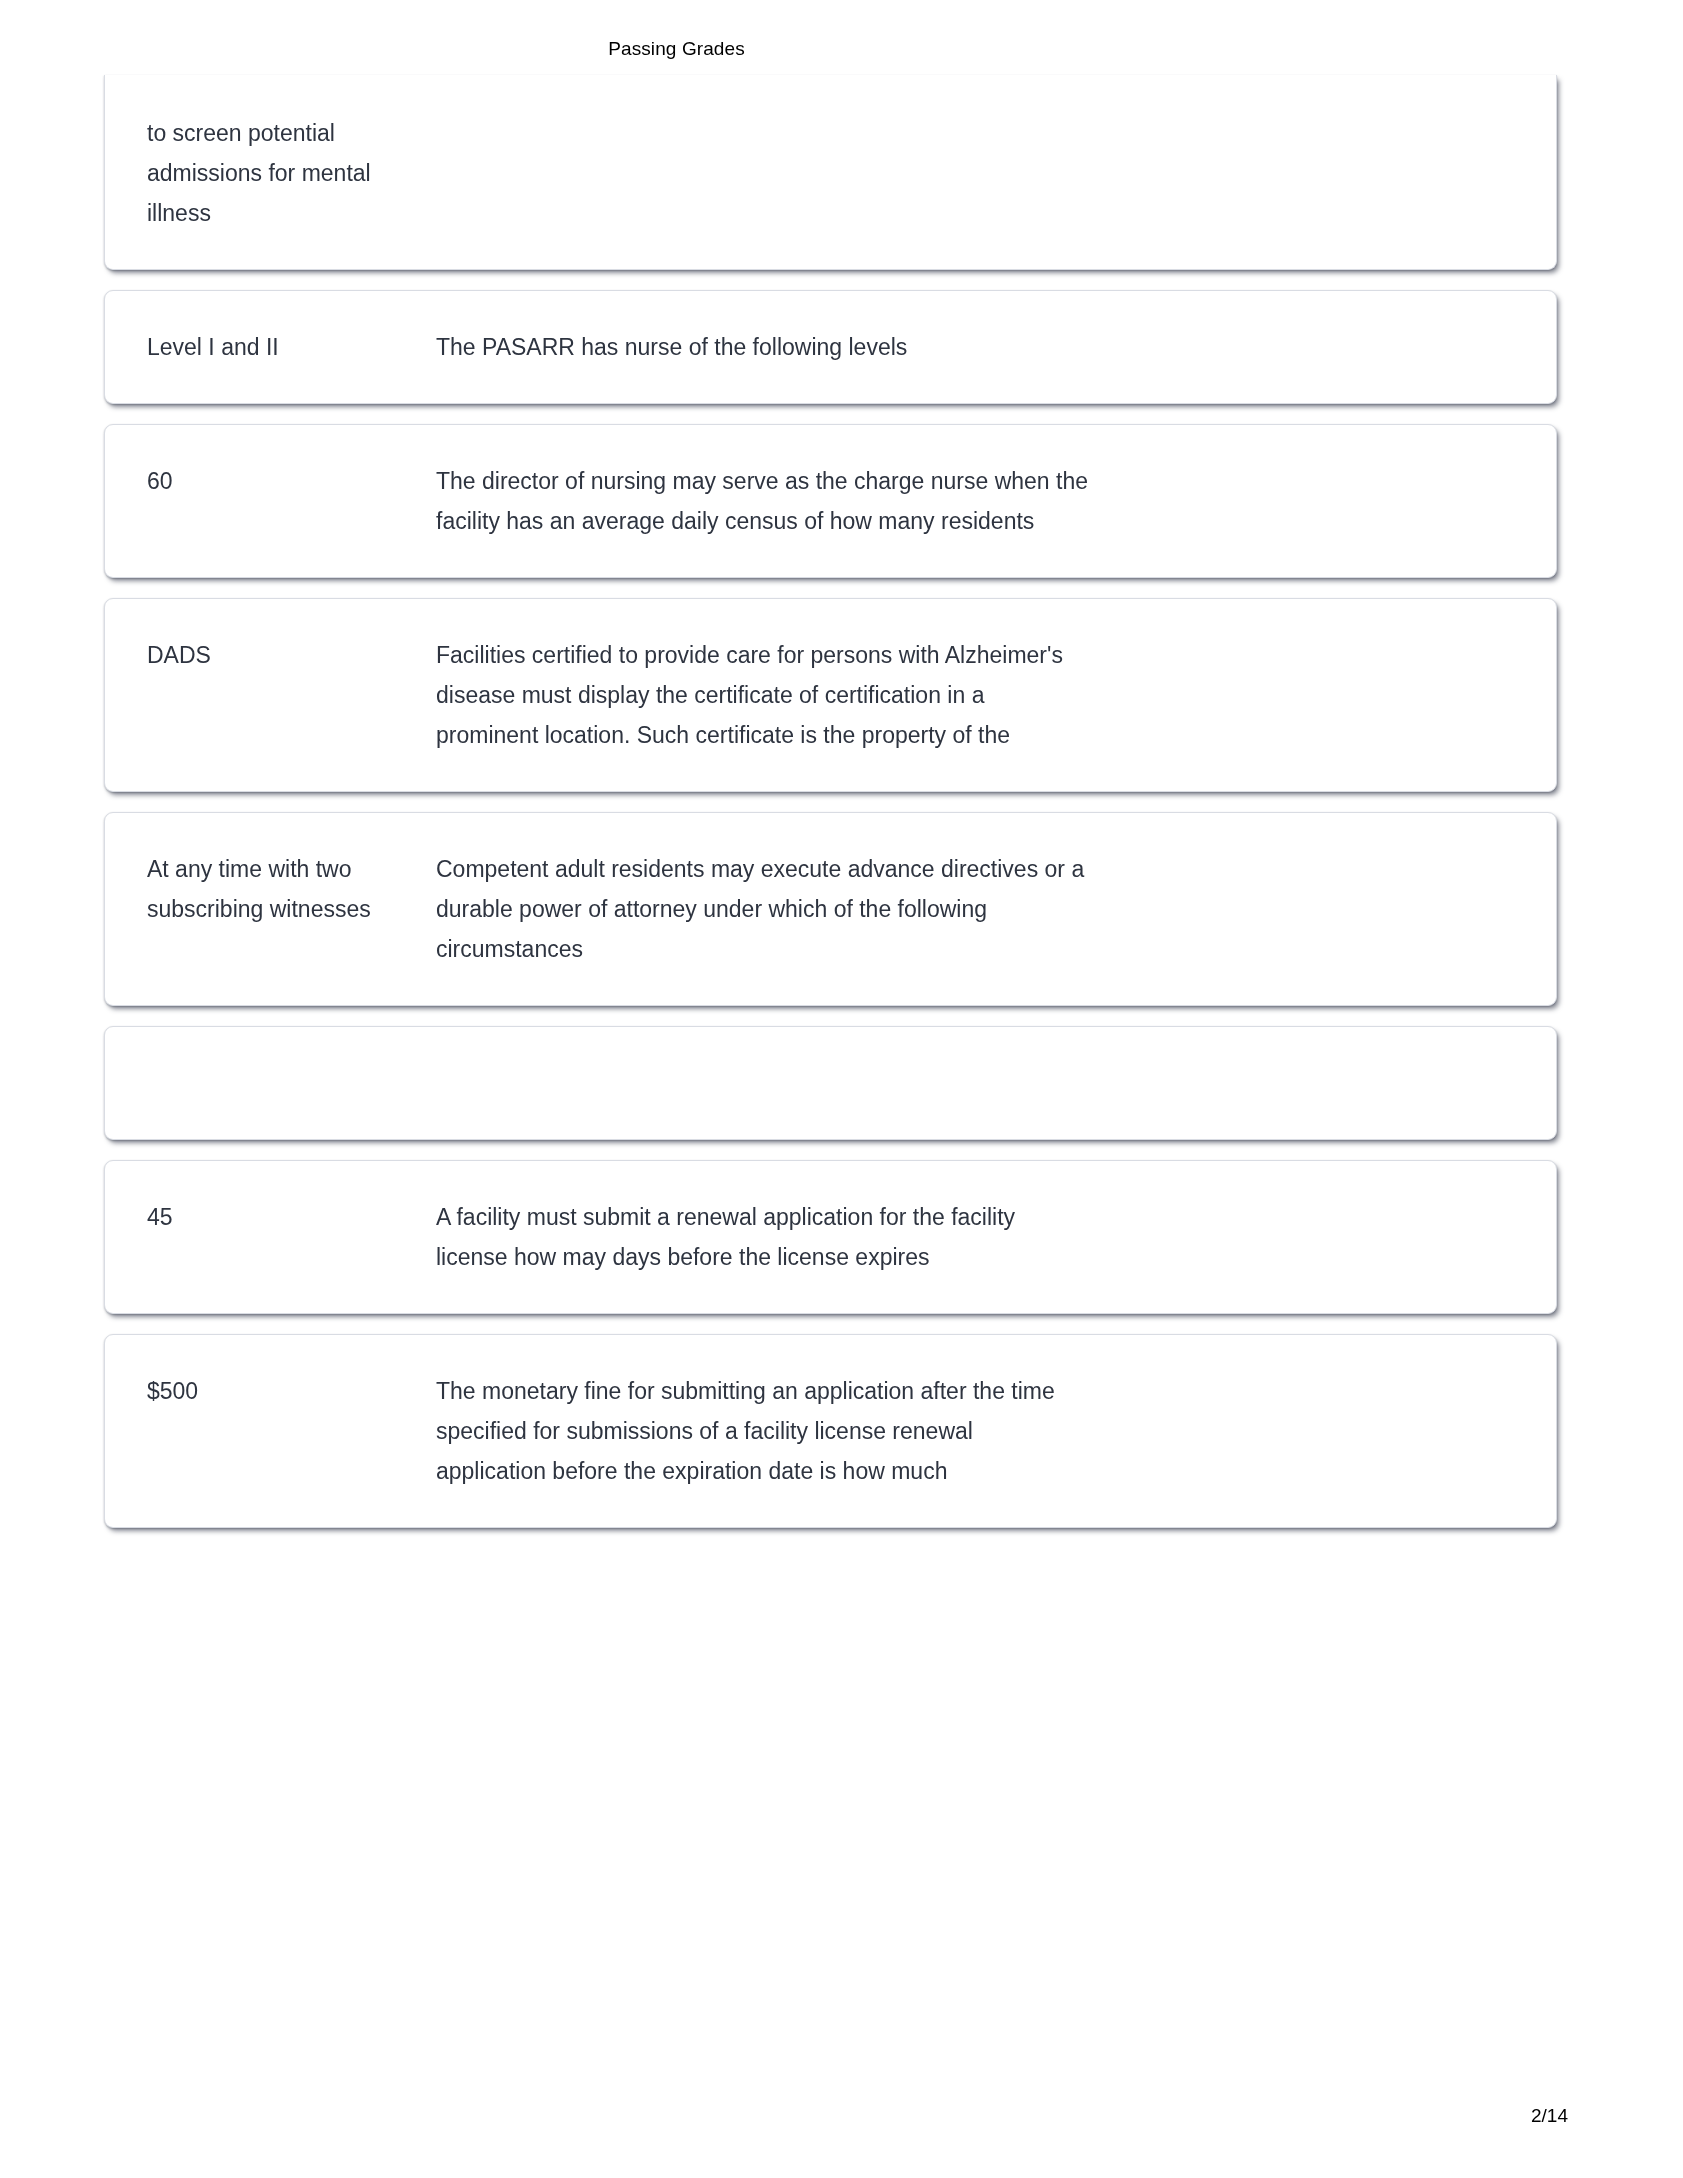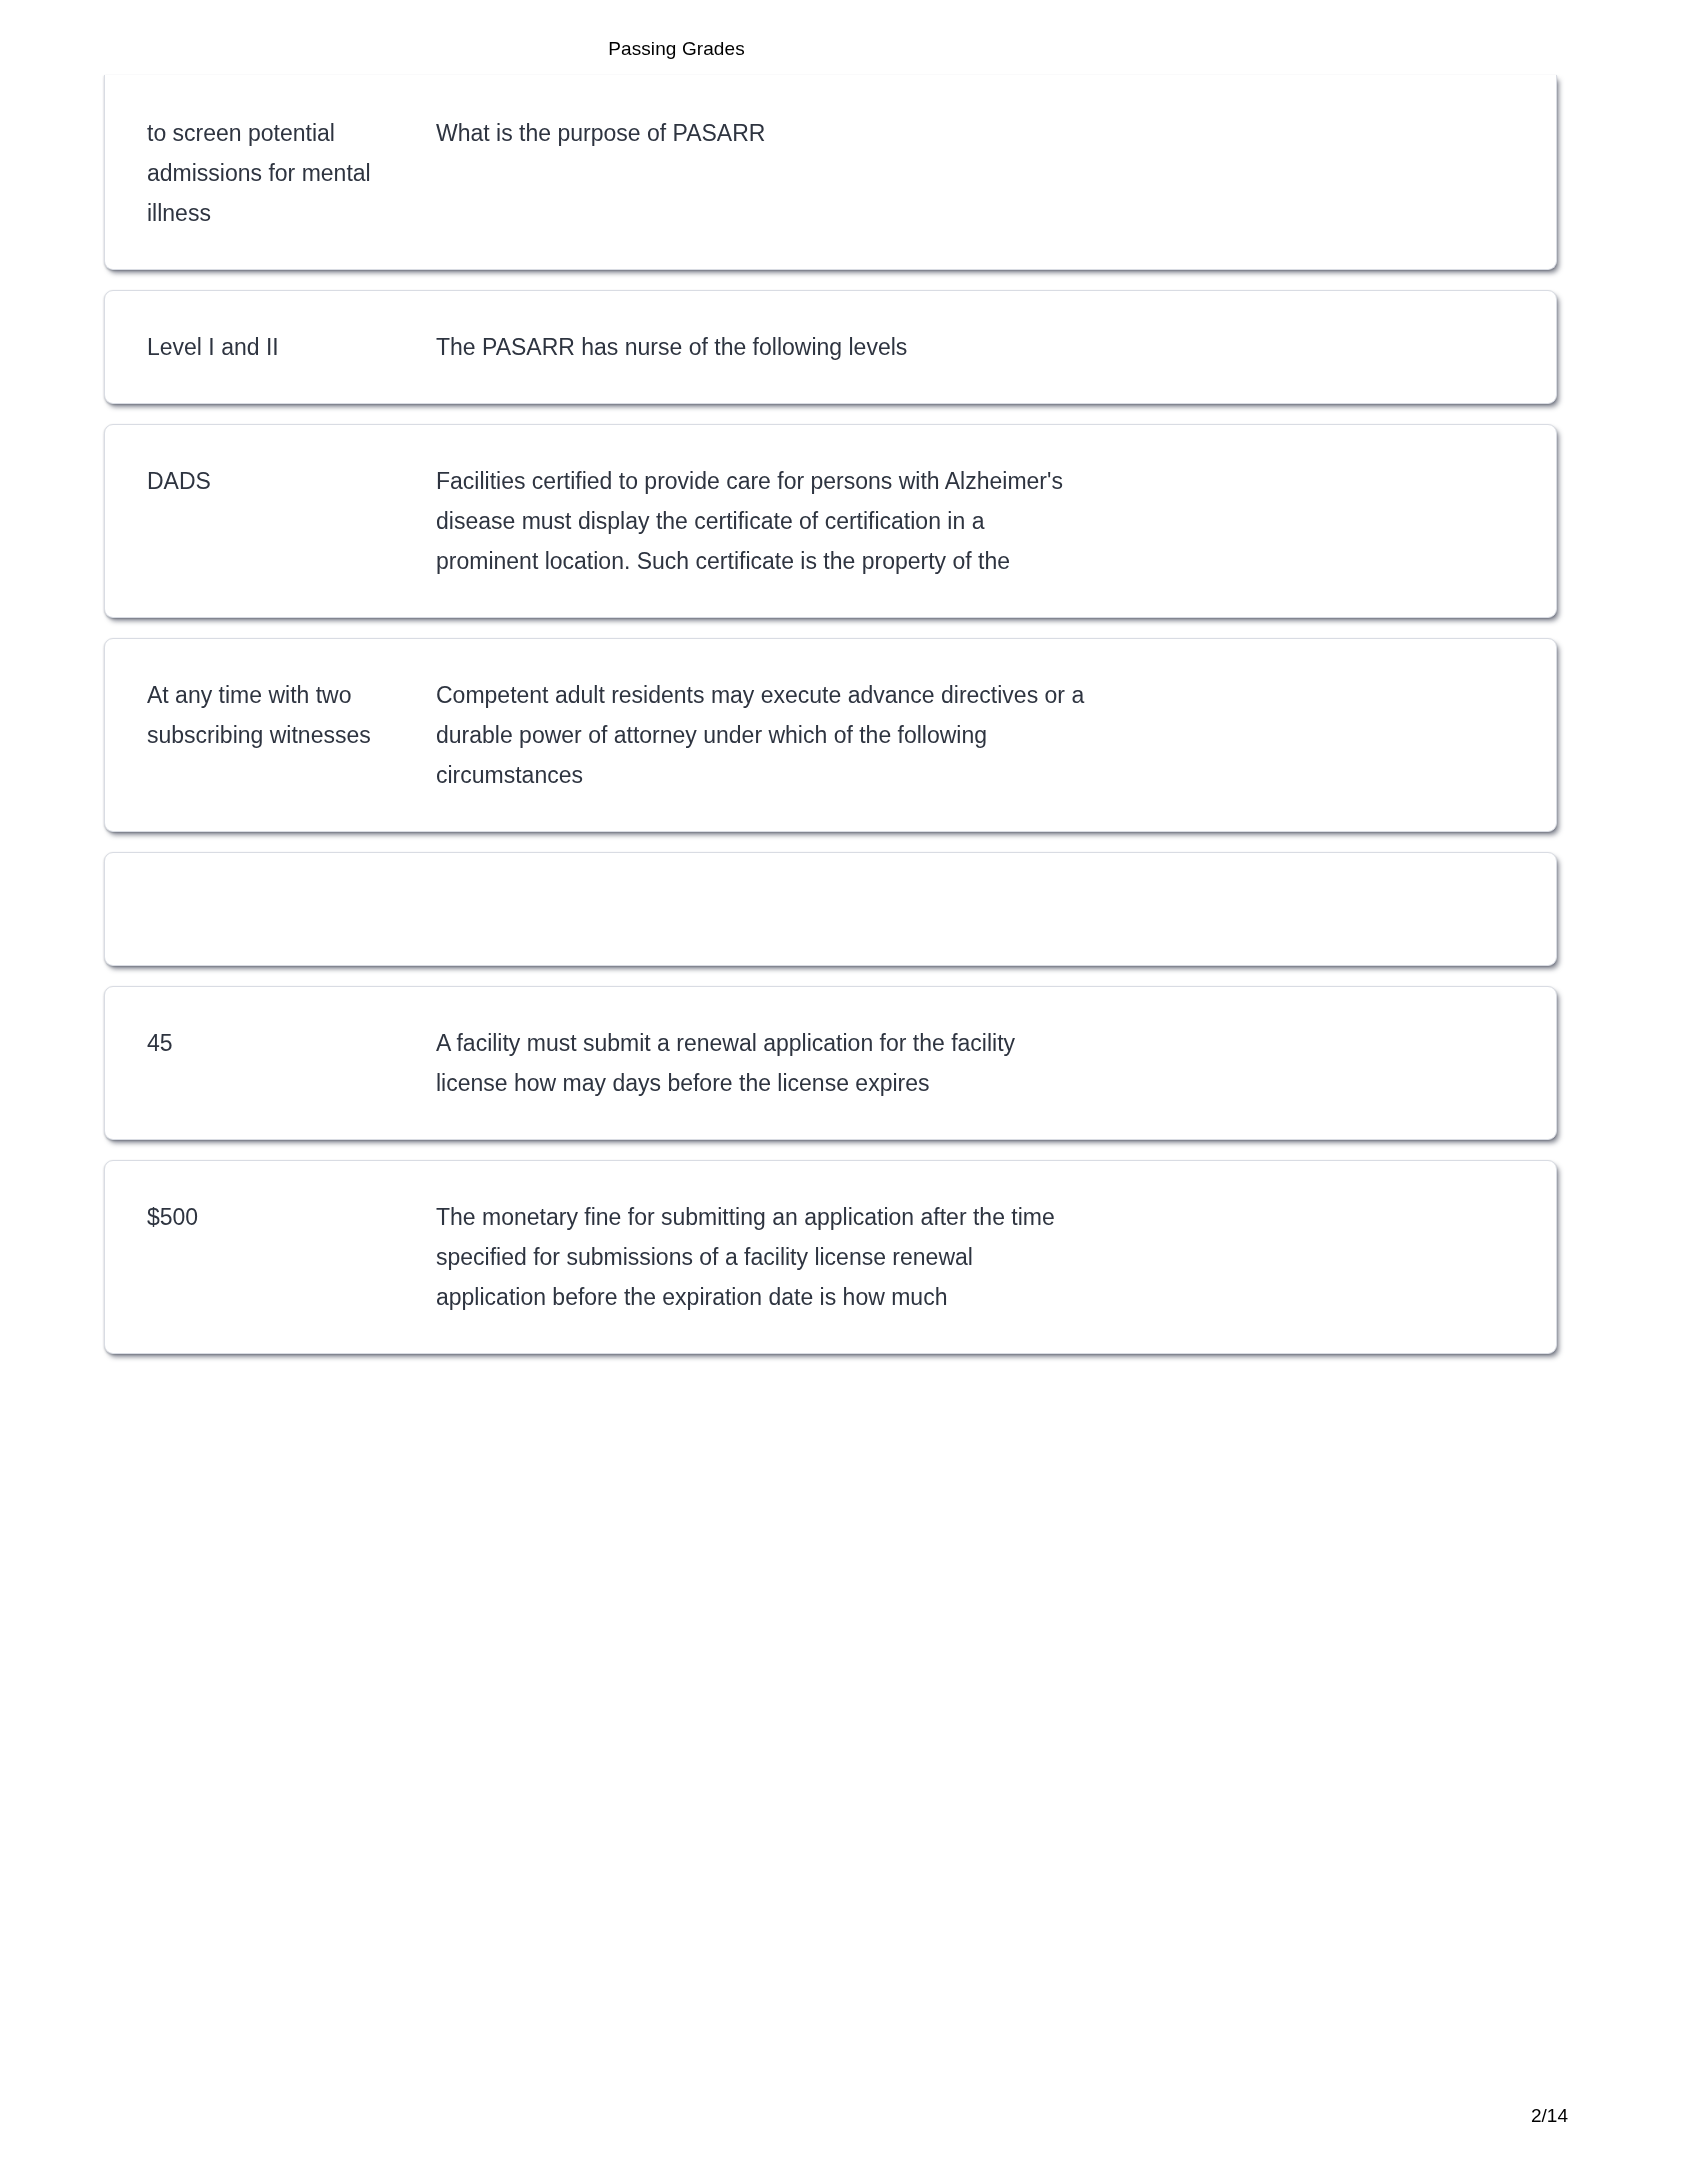--- a/index.html
+++ b/index.html
@@ -112,25 +112,28 @@
 
 <div class="page">
 
   <div class="page-header">
     <span class="header-title">Passing Grades</span>
   </div>
 
   <div class="card-stack">
       <div class="qa-card clipped-top">
         <div class="card-answer">to screen potential admissions for mental illness</div>
-        <div class="card-question">What is the purpose of PASARR</div>
       </div>
       <div class="qa-card">
         <div class="card-answer">Level I and II</div>
         <div class="card-question">The PASARR has nurse of the following levels</div>
+      </div>
+      <div class="qa-card">
+        <div class="card-answer">60</div>
+        <div class="card-question">The director of nursing may serve as the charge nurse when the facility has an average daily census of how many residents</div>
       </div>
       <div class="qa-card">
         <div class="card-answer">DADS</div>
         <div class="card-question">Facilities certified to provide care for persons with Alzheimer's disease must display the certificate of certification in a prominent location. Such certificate is the property of the</div>
       </div>
       <div class="qa-card">
         <div class="card-answer">At any time with two subscribing witnesses</div>
         <div class="card-question">Competent adult residents may execute advance directives or a durable power of attorney under which of the following circumstances</div>
       </div>
       <div class="qa-card is-empty">

